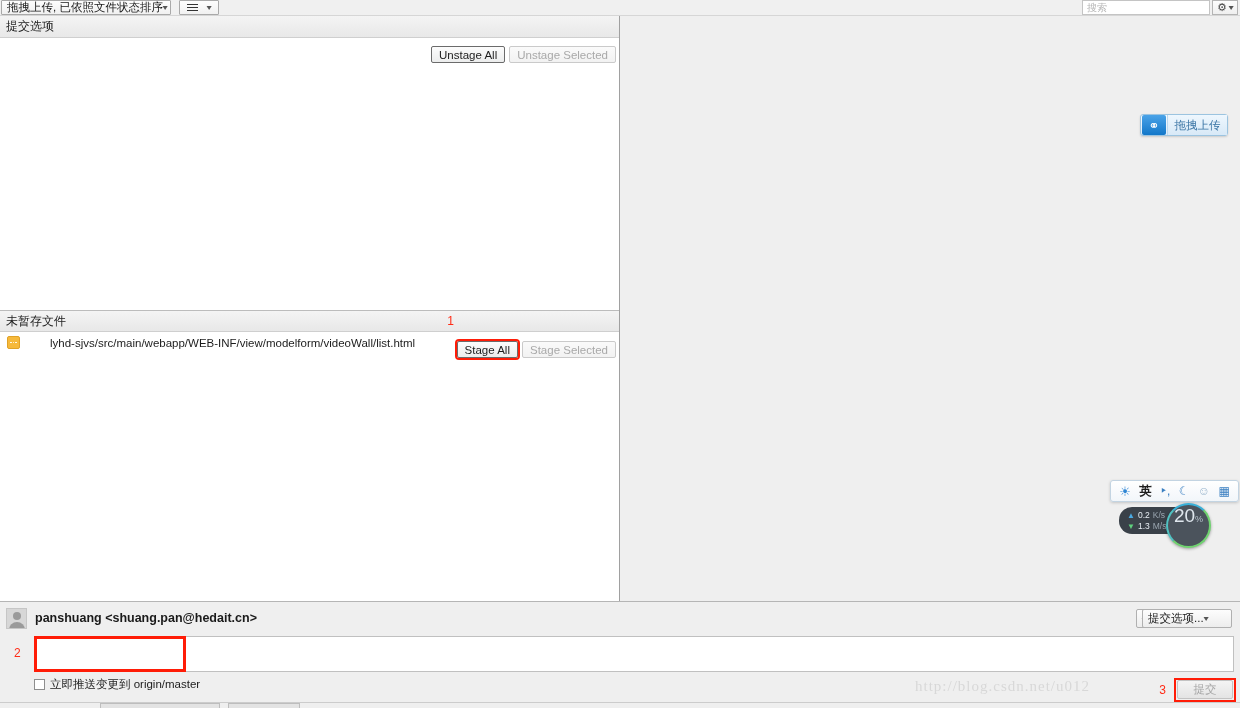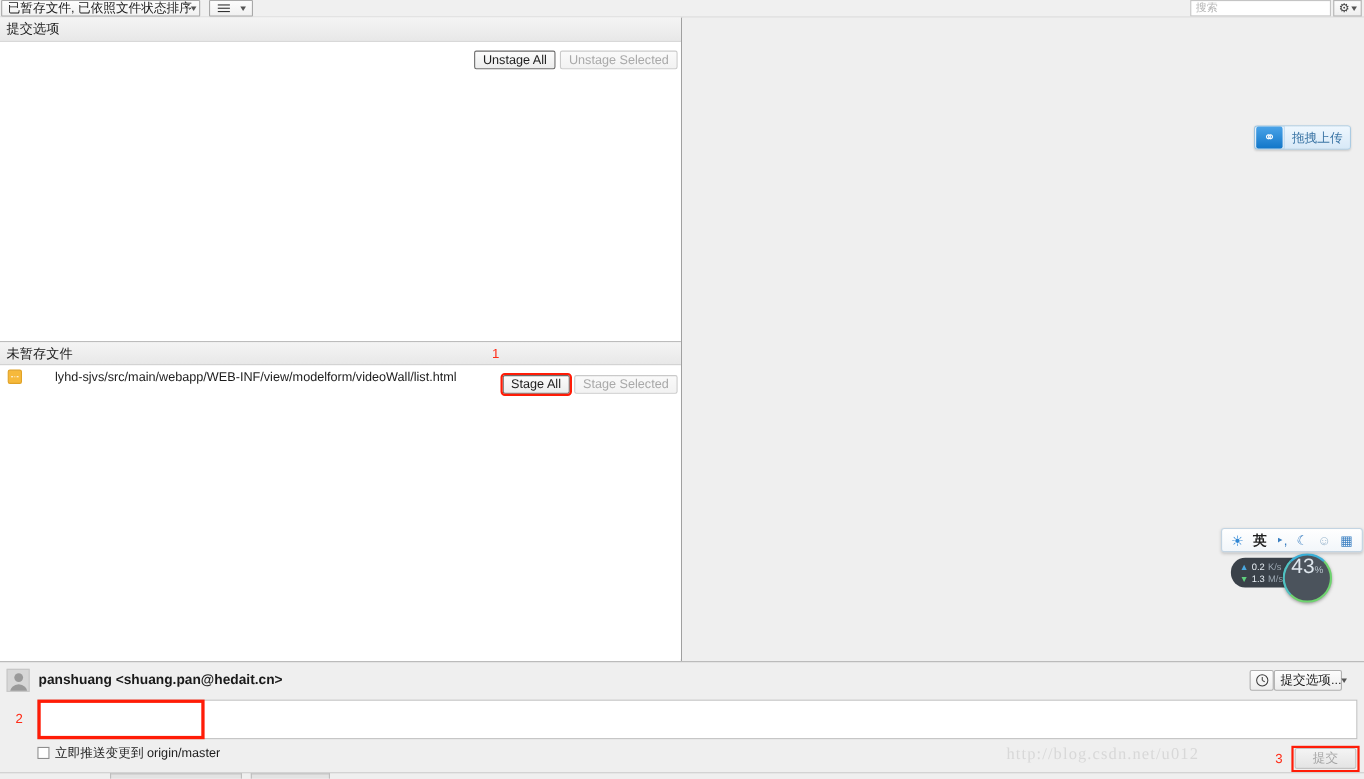--- a/index.html
+++ b/index.html
@@ -190,22 +190,22 @@
   .author-name {
     margin-left: 8px; font-size: 12.5px; font-weight: bold; color: #1a1a1a;
   }
   .history-btn {
     position: absolute; right: 82px; top: 7px;
     width: 22px; height: 19px; background: linear-gradient(#fdfdfd,#ededed);
     border: 1px solid #b0b0b0; border-radius: 2px;
     display: flex; align-items: center; justify-content: center;
   }
   .commit-opts {
-    position: absolute; right: 20px; top: 7px;
-    width: 62px; height: 19px; background: linear-gradient(#fdfdfd,#ededed);
+    position: absolute; right: 8px; top: 7px;
+    width: 90px; height: 19px; background: linear-gradient(#fdfdfd,#ededed);
     border: 1px solid #b0b0b0; border-radius: 2px;
     display: flex; align-items: center; 
     padding: 0 3px 0 5px; font-size: 11.5px; color: #1a1a1a; white-space: nowrap;
   }
   .msg-wrap { position: relative; height: 40px; }
   .msg-input {
     position: absolute; left: 34px; top: 2px; width: 1200px; height: 36px;
     background: #fff; border: 1px solid #c0c0c0;
     font-family: "Liberation Sans", sans-serif; font-size: 12px;
     padding: 4px 6px; resize: none; outline: none; color: #222;
@@ -248,21 +248,21 @@
     background: #e3e3e3; border: 1px solid #bdbdbd; border-bottom: 0;
   }
 </style>
 </head>
 <body>
 
 <div id="app">
 
   <div class="toolbar">
     <div class="sort-select">
-      <span>已暂存文件, 已依照文件状态排序</span>
+      <span>拖拽上传, 已依照文件状态排序</span>
       <span class="caret">▾</span>
     </div>
     <div class="view-select">
       <span class="burger">
           <i></i>
           <i></i>
           <i></i>
         </span>
       <span class="caret">▾</span>
     </div>
@@ -342,21 +342,21 @@
           <span>0.2</span>
           <span class="unit">K/s</span>
         </div>
         <div class="row">
           <span class="arrow-dn">▼</span>
           <span>1.3</span>
           <span class="unit">M/s</span>
         </div>
       </div>
       <div class="net-dial">
-        <b>43</b>
+        <b>20</b>
         <i>%</i>
       </div>
     </div>
   </div>
 
   <div class="commit-area">
 
     <div class="author-row">
       <span class="avatar">
         <i class="head"></i>

